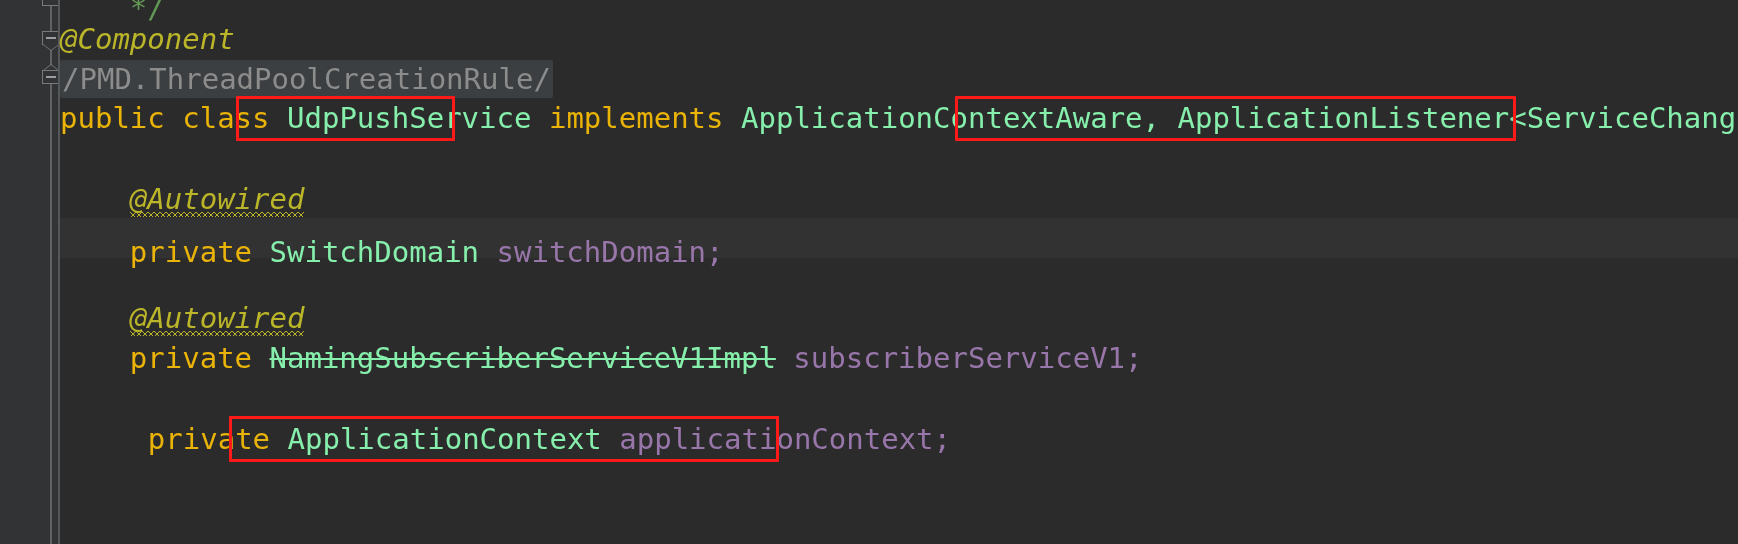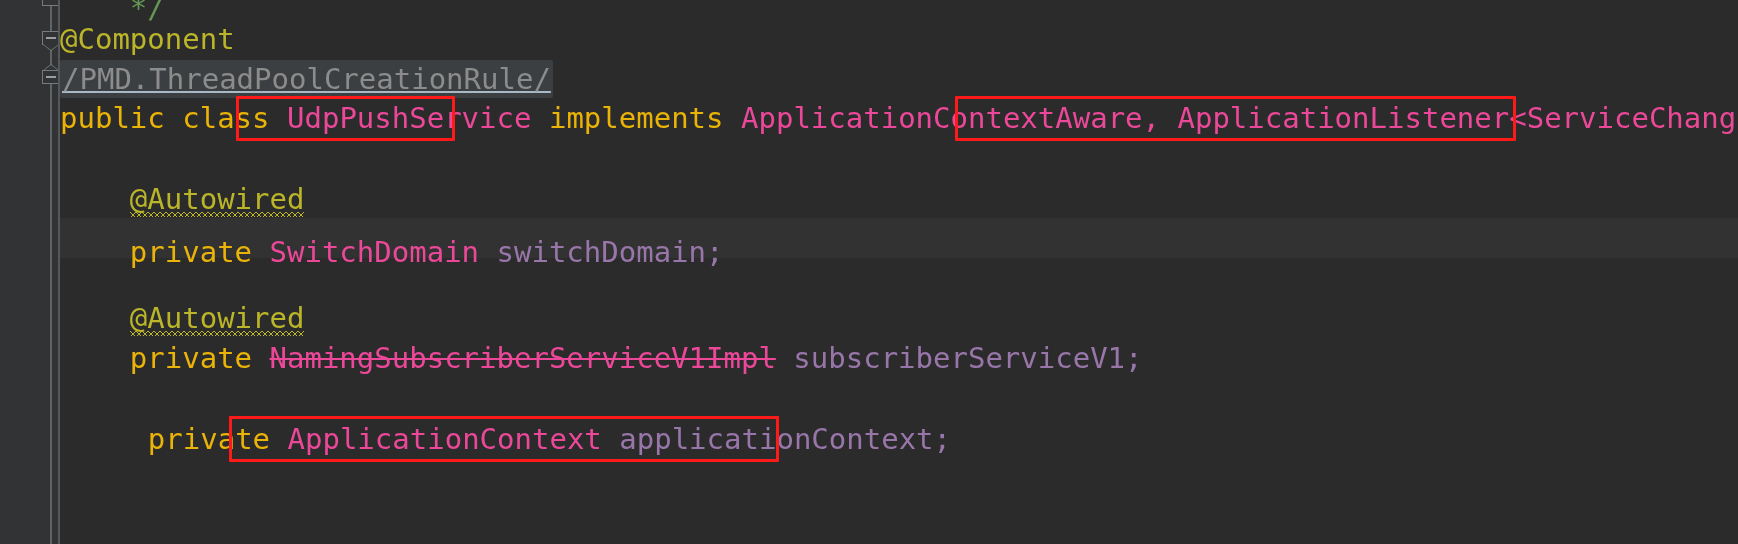--- a/index.html
+++ b/index.html
@@ -132,23 +132,23 @@
   .row-highlight {
     position: absolute;
     left: 0;
     right: 0;
     height: 40px;
     background: #323232;
   }
 
   
   .t-comment   { color: #629755; }
-  .t-annot     { color: #bbb529; }
+  .t-annot     { color: #bbb529; font-style: italic; }
   .t-keyword   { color: #eab308; }
-  .t-ident     { color: #ec4899; }
+  .t-ident     { color: #86efac; }
   .t-field     { color: #9876aa; }
   .t-fold      { color: #8c8c8c; background: #3c3f41; padding: 2px 2px; border-radius: 2px; }
   .t-strike    { text-decoration: line-through; text-decoration-thickness: 2px; }
 
   .squiggle {
     position: relative;
     display: inline-block;
   }
   .squiggle::after {
     content: "";
@@ -202,21 +202,21 @@
       <div class="fm-box"></div>
       <div class="fm-minus"></div>
     </div>
 
   </div>
   <div class="gutter-divider"></div>
 
   <div class="code-area">
       <div class="code-line" style="top: -12px;"><span class="t-ident">    </span><span class="t-comment">*/</span></div>
       <div class="code-line" style="top: 19px;"><span class="t-annot">@Component</span></div>
-      <div class="code-line" style="top: 59px; text-decoration: underline;"><span class="t-fold">/PMD.ThreadPoolCreationRule/</span></div>
+      <div class="code-line" style="top: 59px;"><span class="t-fold">/PMD.ThreadPoolCreationRule/</span></div>
       <div class="code-line" style="top: 98px;"><span class="t-keyword">public</span><span class="t-ident"> </span><span class="t-keyword">class</span><span class="t-ident"> </span><span class="t-ident">UdpPushService</span><span class="t-ident"> </span><span class="t-keyword">implements</span><span class="t-ident"> </span><span class="t-ident">ApplicationContextAware, ApplicationListener&lt;ServiceChangeEvent&gt;</span></div>
       <div class="code-line" style="top: 179px;"><span class="t-ident">    </span><span class="squiggle"><span class="t-annot">@Autowired</span></span></div>
       <div class="row-highlight" style="top: 218px;"></div>
       <div class="code-line" style="top: 232px;"><span class="t-ident">    </span><span class="t-keyword">private</span><span class="t-ident"> </span><span class="t-ident">SwitchDomain</span><span class="t-ident"> </span><span class="t-field">switchDomain</span><span class="t-field">;</span></div>
       <div class="code-line" style="top: 298px;"><span class="t-ident">    </span><span class="squiggle"><span class="t-annot">@Autowired</span></span></div>
       <div class="code-line" style="top: 338px;"><span class="t-ident">    </span><span class="t-keyword">private</span><span class="t-ident"> </span><span class="t-ident t-strike">NamingSubscriberServiceV1Impl</span><span class="t-ident"> </span><span class="t-field">subscriberServiceV1</span><span class="t-field">;</span></div>
       <div class="code-line" style="top: 419px; padding-left: 18px;"><span class="t-ident">    </span><span class="t-keyword">private</span><span class="t-ident"> </span><span class="t-ident">ApplicationContext</span><span class="t-ident"> </span><span class="t-field">applicationContext</span><span class="t-field">;</span></div>
     </div>
 
   <div id="annotation-layer">

